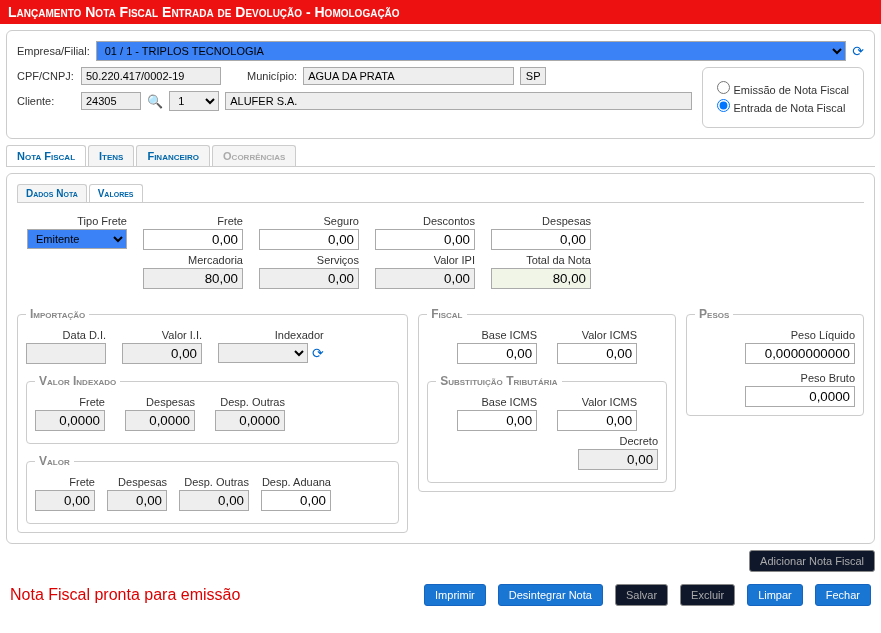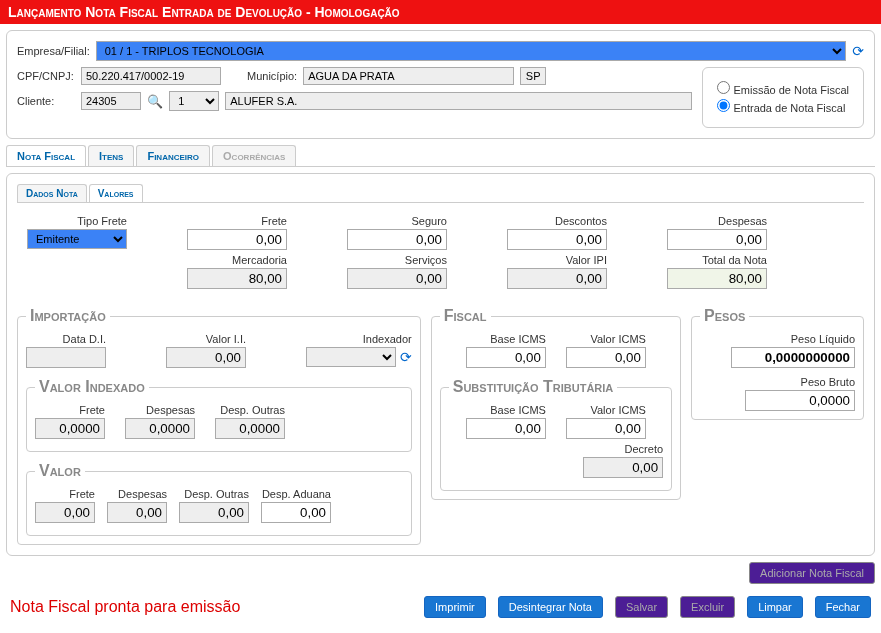--- a/index.html
+++ b/index.html
@@ -17,34 +17,34 @@
 .top-section { display: flex; gap: 10px; }
 .left-col { flex: 1; }
 .tabs { display: flex; border-bottom: 1px solid #ccc; margin: 6px; }
 .tab { padding: 4px 10px; border: 1px solid #ccc; border-bottom: none; background: #f5f5f5; color: #0066aa; font-variant: small-caps; font-weight: bold; font-size: 11px; cursor: pointer; margin-right: 2px; border-radius: 3px 3px 0 0; }
 .tab.active { background: #fff; }
 .tab.disabled { color: #aaa; }
 .sub-panel { border: 1px solid #ccc; border-radius: 6px; margin: 0 6px 6px 6px; padding: 10px; }
 .subtabs { display: flex; margin-bottom: 8px; border-bottom: 1px solid #ccc; }
 .subtab { padding: 3px 8px; border: 1px solid #ccc; border-bottom: none; background: #f5f5f5; color: #0066aa; font-variant: small-caps; font-weight: bold; font-size: 10px; cursor: pointer; margin-right: 2px; border-radius: 3px 3px 0 0;}
 .subtab.active { background: #fff; }
-.grid-row { display: flex; gap: 60px; margin-bottom: 4px; }
+.grid-row { display: flex; gap: 16px; margin-bottom: 4px; }
 .col { display: flex; flex-direction: column; align-items: flex-end; }
 .col .lbl { margin-bottom: 2px; }
 .val-input { width: 100px; text-align: right; padding: 2px 4px; border: 1px solid #aaa; }
 .val-input.gray { background: #eee; }
 .val-input.green { background: #f0f5e8; }
 fieldset { border: 1px solid #ccc; border-radius: 4px; padding: 8px; margin-top: 10px; }
-legend { font-variant: small-caps; color: #888; font-weight: bold; font-size: 16px; padding: 0 4px; }
+legend { font-variant: small-caps; color: #888; font-weight: bold; font-size: 12px; padding: 0 4px; }
 .three-col { display: flex; gap: 10px; align-items: flex-start; }
 .footer-bar { display: flex; align-items: center; padding: 6px 10px; gap: 12px; }
 .status-msg { color: #d00; font-size: 16px; flex: 1; }
 .btn { padding: 4px 10px; border: 1px solid #888; border-radius: 3px; background: #eee; font-size: 11px; cursor: pointer; }
 .btn.blue { background: #1976d2; color: #fff; border-color: #1565c0; }
-.btn:disabled { color: #aaa; background: #4c1d95; cursor: default; }
+.btn:disabled { color: #aaa; background: #0f172a; cursor: default; }
 .add-btn-row { text-align: right; margin: 6px; }
 .search-icon { color: #0066cc; cursor: pointer; font-size: 13px; }
 .small-input { width: 70px; text-align: right; }
 .tiny-select { width: 50px; }
 </style>
 </head>
 <body>
 
 <div class="header-bar">Lançamento Nota Fiscal Entrada de Devolução  - Homologação</div>
 
@@ -230,21 +230,21 @@
             <input class="val-input gray" style="width: 80px;" readonly="" value="0,00">
             </div>
         </div>
       </fieldset>
     </fieldset>
 
     <fieldset style="flex:0.6">
       <legend>Pesos</legend>
       <div class="col" style="align-items:flex-end;width:100%">
         <span class="lbl">Peso Líquido</span>
-        <input class="val-input" style="width: 124px; font-weight: bold;" value="0,0000000000">
+        <input class="val-input" style="width: 110px;" value="0,0000000000">
         <span class="lbl" style="margin-top:8px">Peso Bruto</span>
         <input class="val-input" style="width: 110px;" value="0,0000">
       </div>
     </fieldset>
   </div>
 </div>
 
 <div class="add-btn-row">
   <button class="btn" disabled="">Adicionar Nota Fiscal</button>
 </div>

